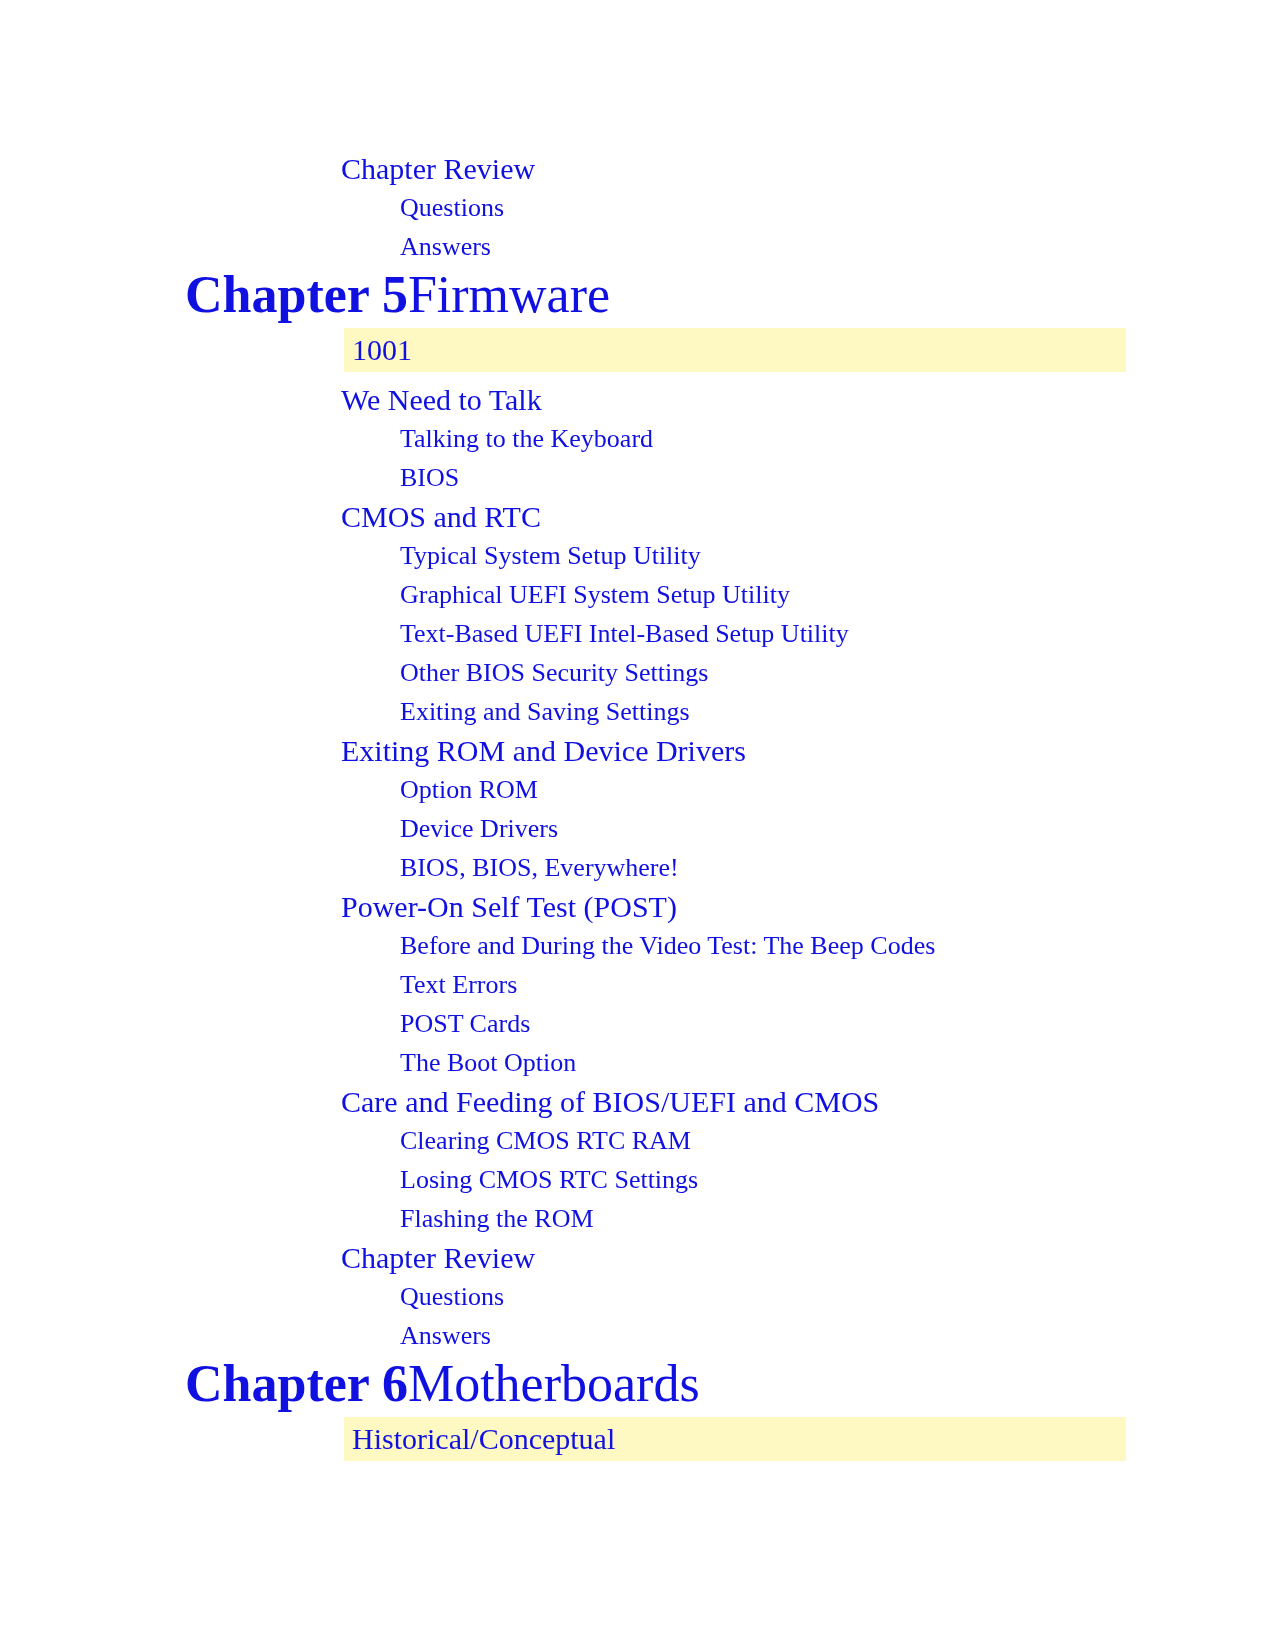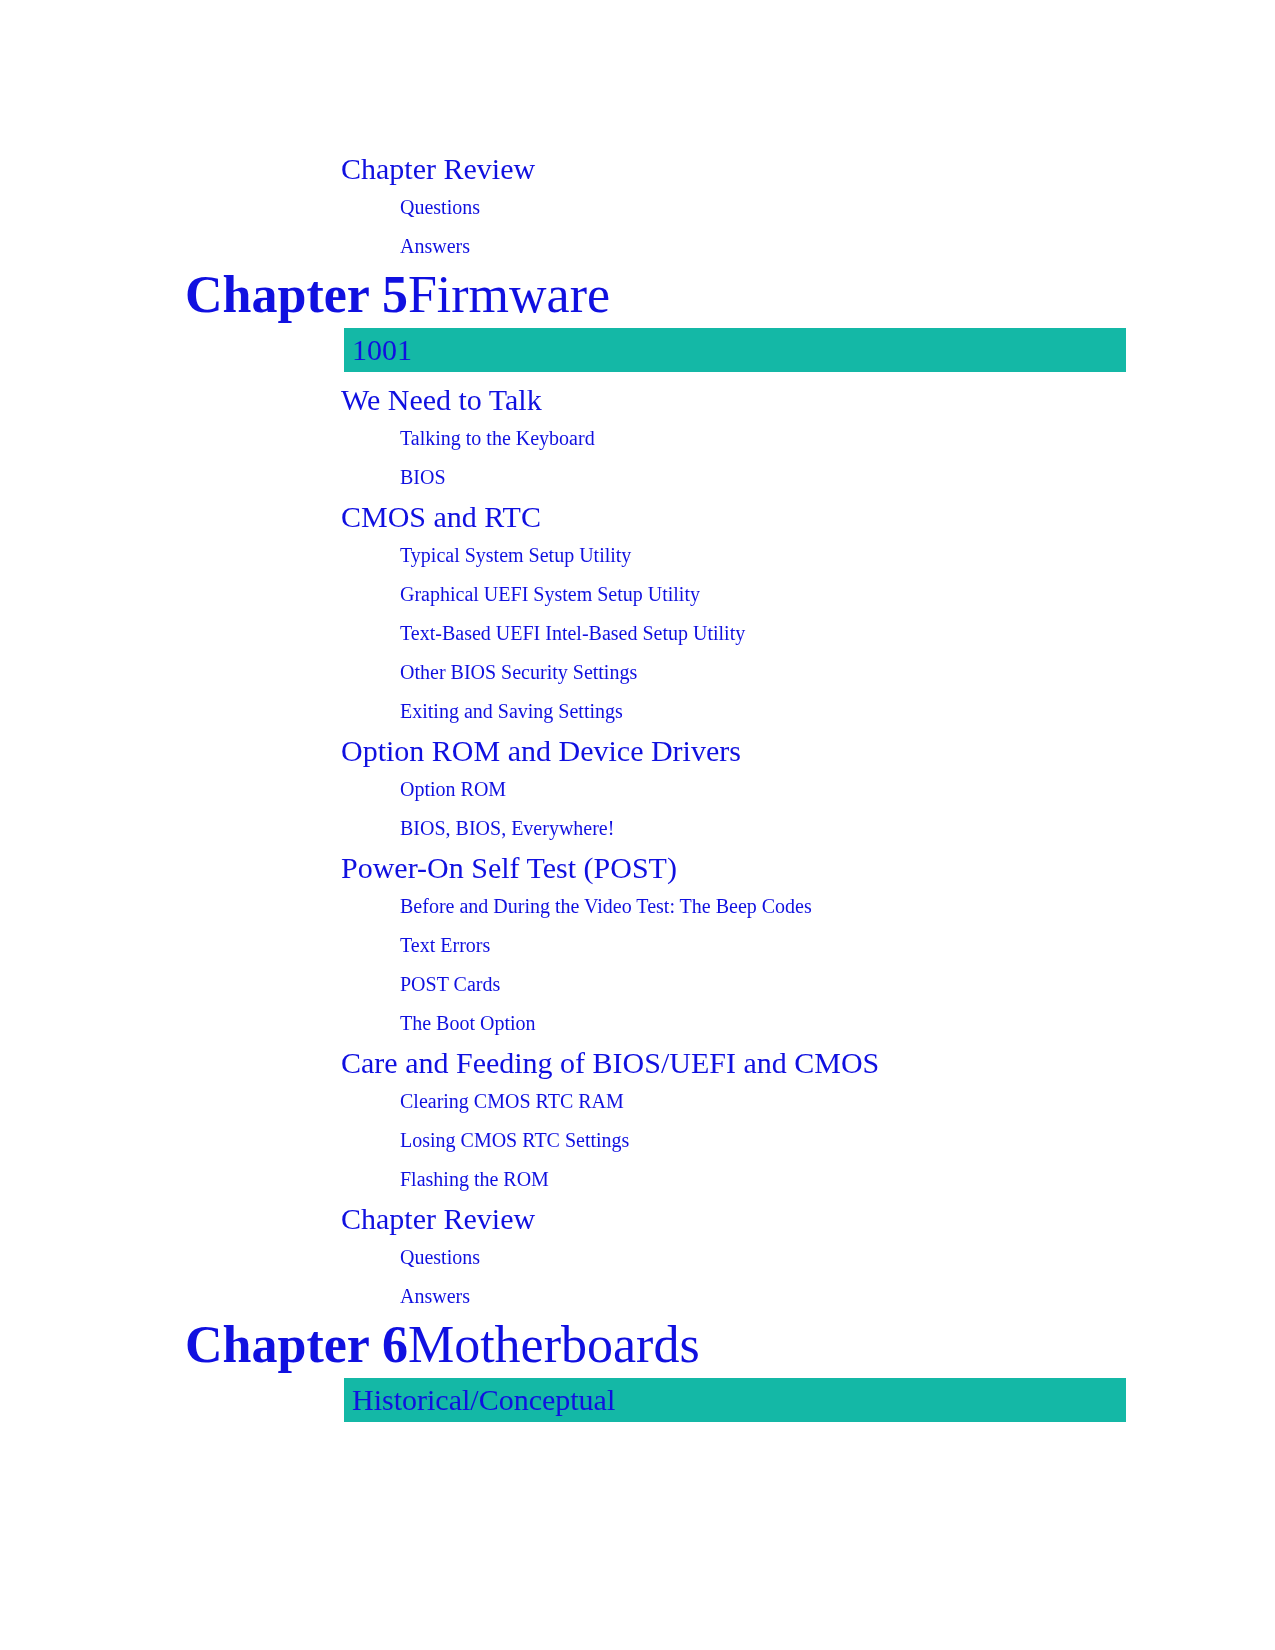--- a/index.html
+++ b/index.html
@@ -23,21 +23,21 @@
     text-decoration: none;
   }
   .l1 {
     margin-left: 341px;
     font-size: 30px;
     line-height: 39px;
     cursor: pointer;
   }
   .l2 {
     margin-left: 400px;
-    font-size: 20px;
+    font-size: 26px;
     line-height: 39px;
     cursor: pointer;
   }
   .chapter {
     margin-left: 185px;
     margin-top: 5px;
     margin-bottom: 9px;
     font-size: 52px;
     line-height: 48px;
     cursor: pointer;
@@ -46,21 +46,21 @@
     font-weight: bold;
     display: inline-block;
     min-width: 177px;
   }
   .bar {
     margin-left: 344px;
     width: 774px;
     height: 44px;
     line-height: 44px;
     padding-left: 8px;
-    background: #14b8a6;
+    background: #fef9c3;
     font-size: 30px;
     margin-bottom: 8px;
     cursor: pointer;
   }
 </style>
 </head>
 <body>
 
 <div class="page">
   <div class="toc">
@@ -77,22 +77,23 @@
 
     <div class="row l1">We Need to Talk</div>
     <div class="row l2">Talking to the Keyboard</div>
     <div class="row l2">BIOS</div>
     <div class="row l1">CMOS and RTC</div>
     <div class="row l2">Typical System Setup Utility</div>
     <div class="row l2">Graphical UEFI System Setup Utility</div>
     <div class="row l2">Text-Based UEFI Intel-Based Setup Utility</div>
     <div class="row l2">Other BIOS Security Settings</div>
     <div class="row l2">Exiting and Saving Settings</div>
-    <div class="row l1">Option ROM and Device Drivers</div>
+    <div class="row l1">Exiting ROM and Device Drivers</div>
     <div class="row l2">Option ROM</div>
+    <div class="row l2">Device Drivers</div>
     <div class="row l2">BIOS, BIOS, Everywhere!</div>
     <div class="row l1">Power-On Self Test (POST)</div>
     <div class="row l2">Before and During the Video Test: The Beep Codes</div>
     <div class="row l2">Text Errors</div>
     <div class="row l2">POST Cards</div>
     <div class="row l2">The Boot Option</div>
     <div class="row l1">Care and Feeding of BIOS/UEFI and CMOS</div>
     <div class="row l2">Clearing CMOS RTC RAM</div>
     <div class="row l2">Losing CMOS RTC Settings</div>
     <div class="row l2">Flashing the ROM</div>

